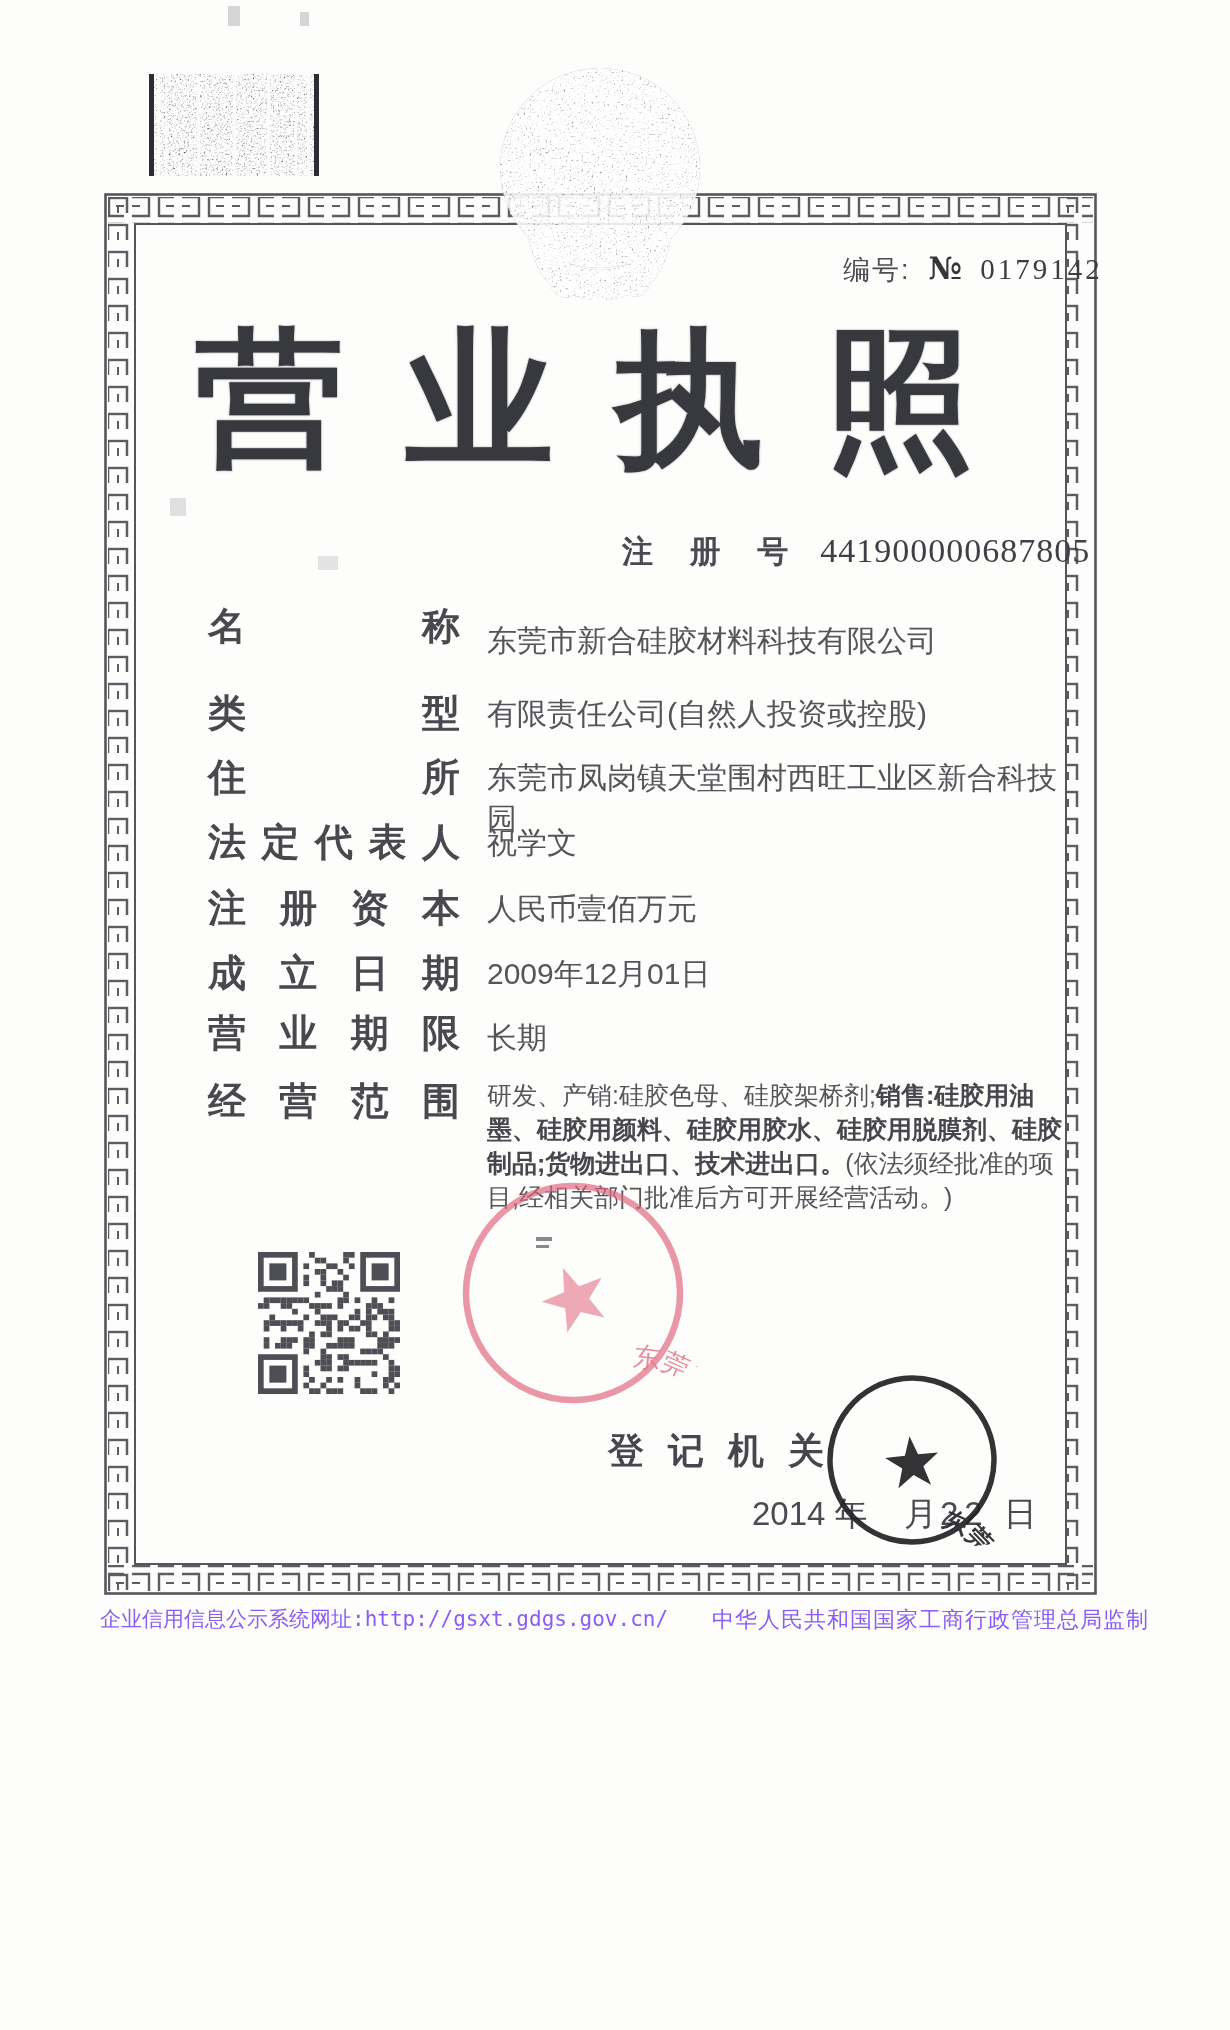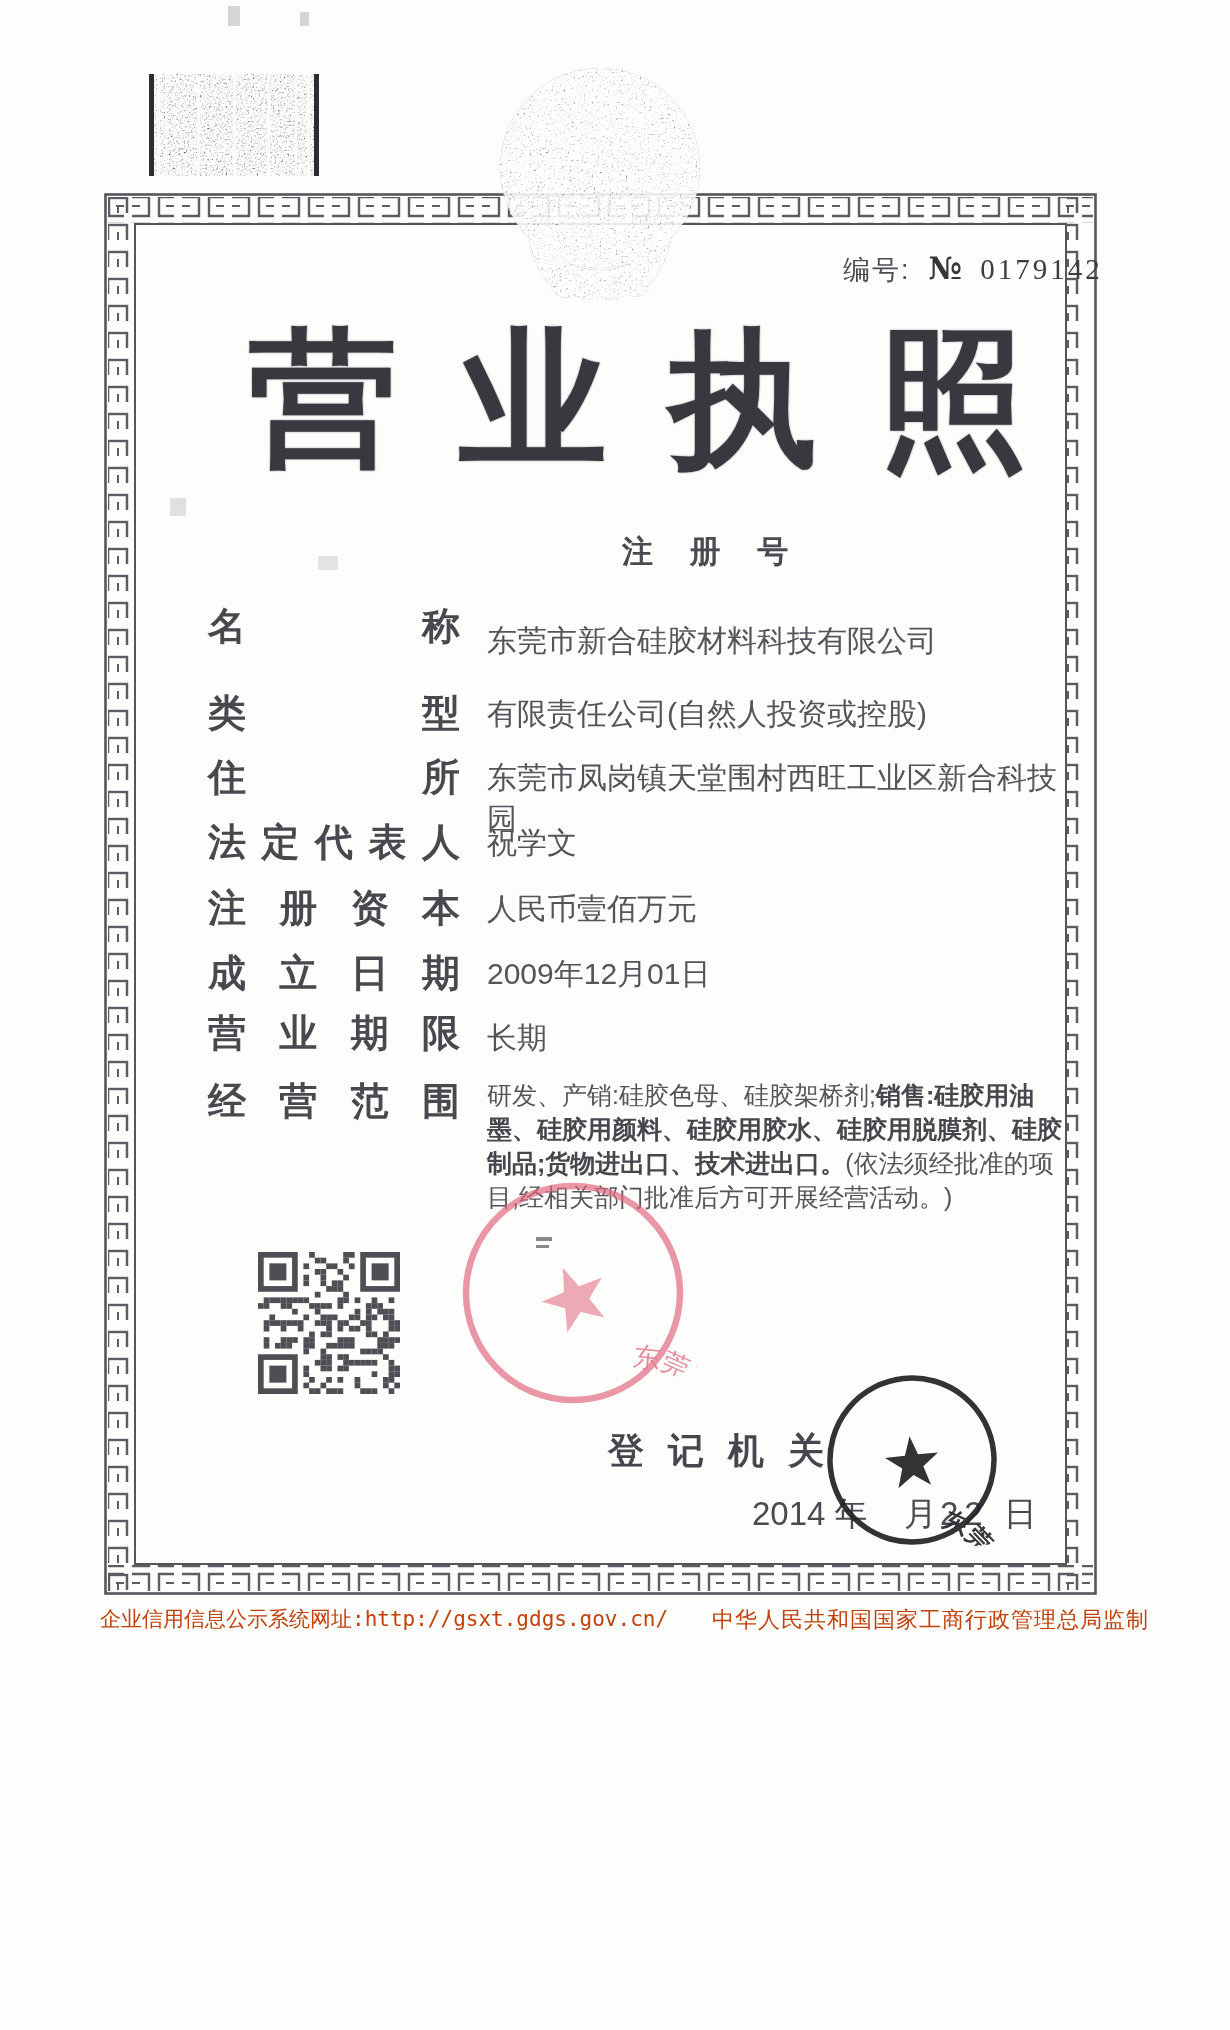--- a/index.html
+++ b/index.html
@@ -18,21 +18,21 @@
   
   .frame{left:104px;top:193px;width:993px;height:1402px;z-index:1;}
 
   
   .serial{left:843px;top:250px;display:flex;align-items:baseline;gap:18px;z-index:4;}
   .serial .lab{font-size:27px;color:#4c4c54;letter-spacing:2px;}
   .serial .numero{font-family:"DejaVu Serif",serif;font-weight:700;font-size:31px;color:#35353b;}
   .serial .num{font-family:Liberation Serif, serif;font-size:29px;letter-spacing:3px;color:#3c3c43;}
 
   
-  .title{left:96px;top:318px;width:993px;text-align:right;font-size:148px;line-height:1.1;
+  .title{left:88px;top:318px;width:993px;text-align:center;font-size:148px;line-height:1.1;
     font-weight:900;color:#38383f;letter-spacing:62px;text-indent:62px;
     text-shadow:0 0 2px rgba(45,45,52,.55);z-index:4;}
 
   
   .regno{left:622px;top:531px;display:flex;align-items:baseline;gap:18px;z-index:4;}
   .regno .lab{font-size:31px;letter-spacing:14px;color:#4a4a52;font-weight:600;}
   .regno .val{font-family:"Liberation Serif",serif;font-size:34px;color:#3f3f47;letter-spacing:1px;}
 
   
   .flabel{left:208px;width:252px;font-size:38px;font-weight:700;color:#48484f;
@@ -47,21 +47,21 @@
   
   .seal-red{left:458px;top:1178px;width:230px;height:230px;transform:rotate(-22deg);z-index:6;opacity:.8;}
   .seal-black{left:820px;top:1368px;width:184px;height:184px;transform:rotate(-6deg);z-index:7;opacity:.92;}
 
   
   .authority{left:608px;top:1427px;font-size:36px;font-weight:600;letter-spacing:24px;color:#46464e;z-index:4;}
   .date-seg{top:1492px;font-size:33px;color:#4a4a52;z-index:5;}
   .d1{left:752px;} .d2{left:904px;} .d3{left:940px;letter-spacing:6px;}
 
   
-  .foot{top:1605px;font-size:21px;color:#c2410c;z-index:4;}
+  .foot{top:1605px;font-size:21px;color:#8b5cf6;z-index:4;}
   .foot.l{left:100px;font-family:"DejaVu Sans Mono",monospace;letter-spacing:0px;}
   .foot.r{left:712px;font-size:22px;letter-spacing:1px;}
 
   
   .artifact{background:#8a8a92;opacity:.35;z-index:2;}
 </style>
 </head>
 <body>
 
 <svg class="abs barcode" viewBox="0 0 192 106">
@@ -133,20 +133,21 @@
 <div class="abs serial">
   <span class="lab">编号:</span>
   <span class="numero">№</span>
   <span class="num">0179142</span>
 </div>
 
 <div class="abs title">营业执照</div>
 
 <div class="abs regno">
   <span class="lab">注 册 号</span>
+  <span class="val">441900000687805</span>
 </div>
 
 <div class="abs flabel" style="top:601px">名称</div>
 <div class="abs fvalue" style="top:621px">东莞市新合硅胶材料科技有限公司</div>
 <div class="abs flabel" style="top:688px">类型</div>
 <div class="abs fvalue" style="top:694px">有限责任公司(自然人投资或控股)</div>
 <div class="abs flabel" style="top:752px">住所</div>
 <div class="abs fvalue" style="top:758px">东莞市凤岗镇天堂围村西旺工业区新合科技园</div>
 <div class="abs flabel" style="top:817px">法定代表人</div>
 <div class="abs fvalue" style="top:823px">祝学文</div>

